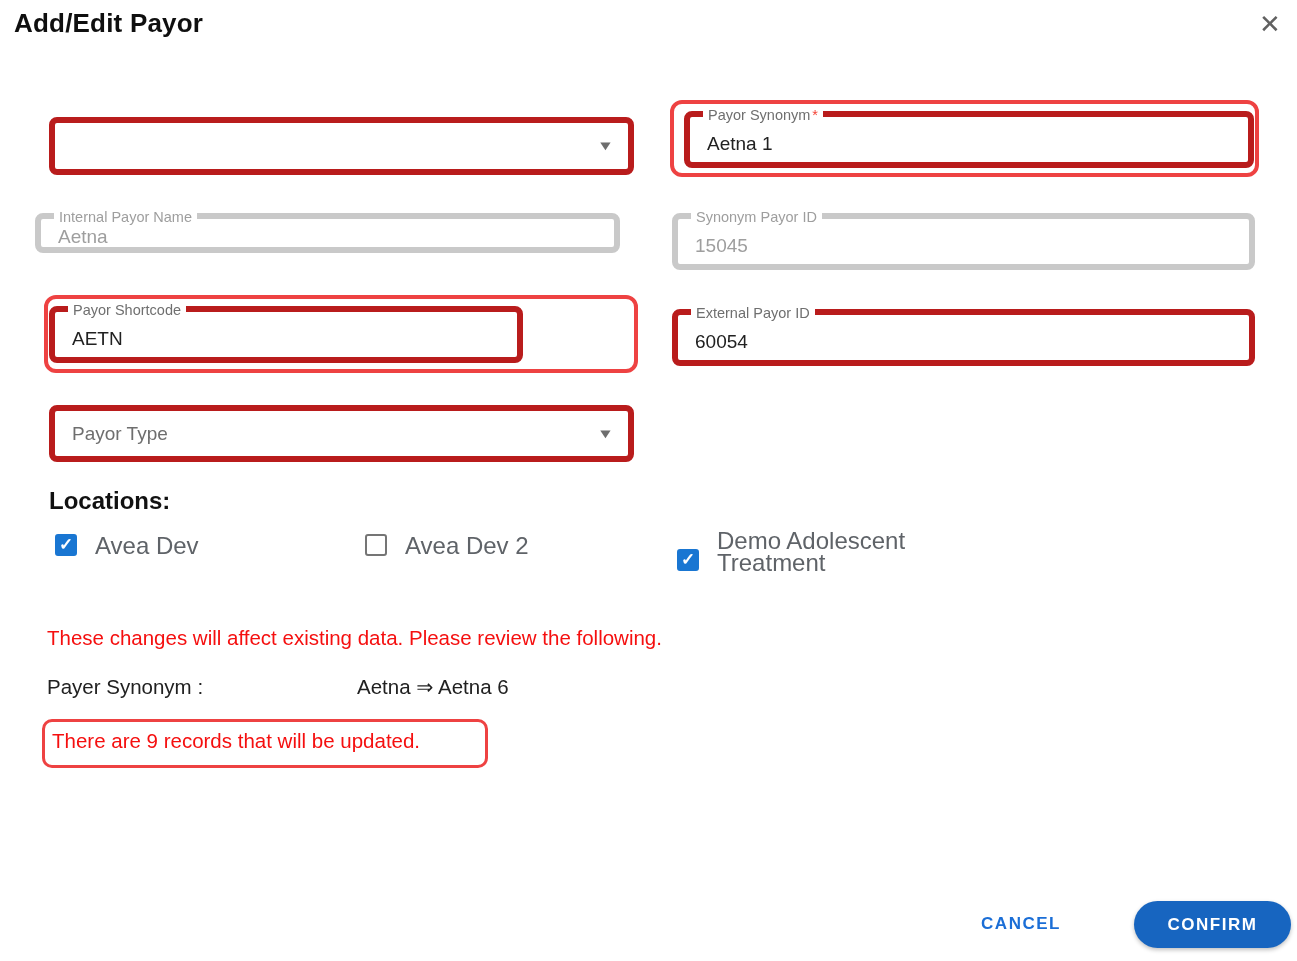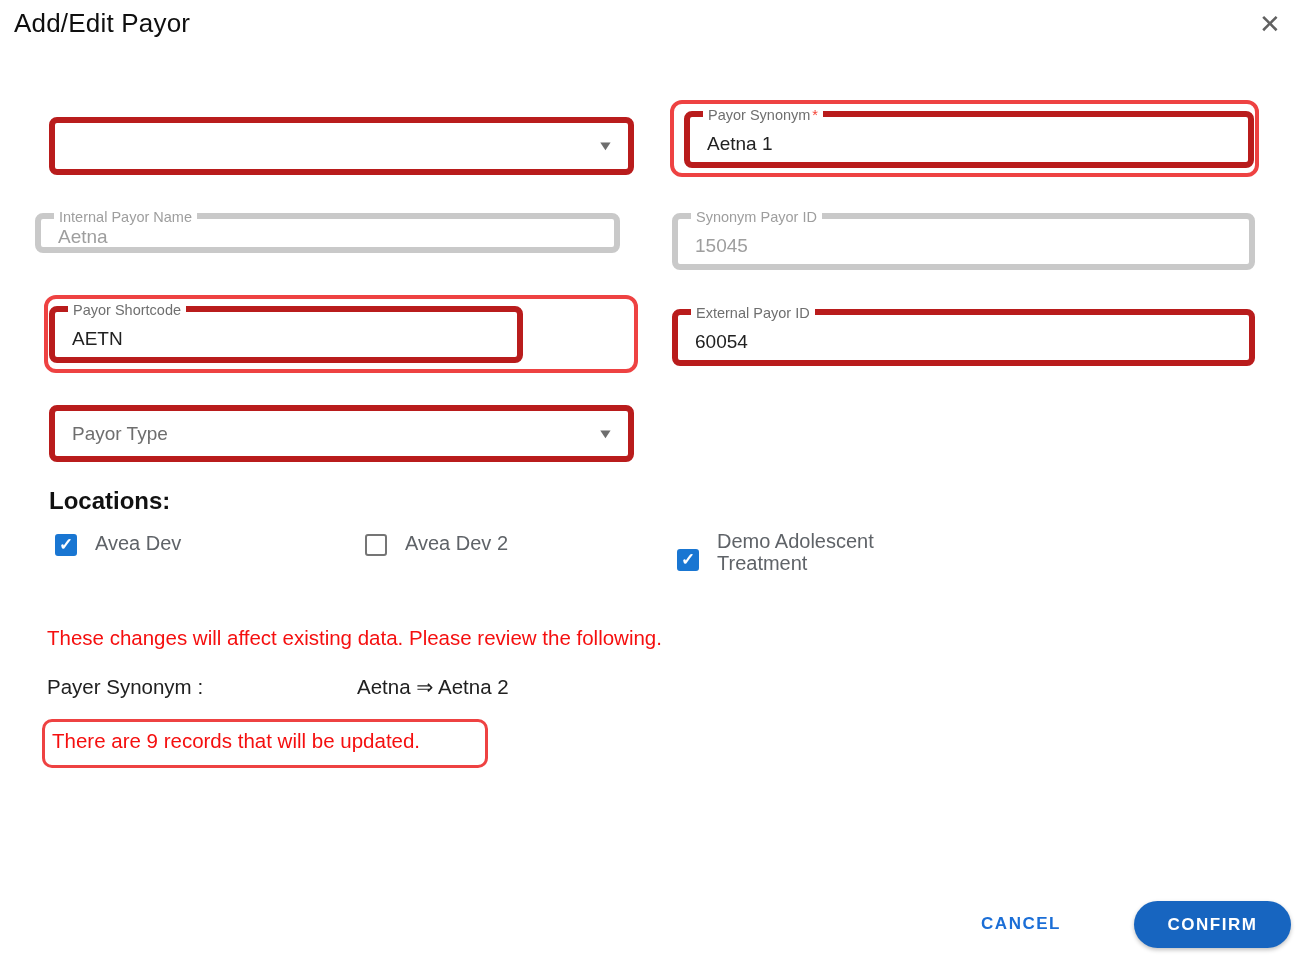--- a/index.html
+++ b/index.html
@@ -8,21 +8,21 @@
 
   .canvas {
     position:relative;
     width:1297px; height:961px;
     background:#ffffff;
     overflow:hidden;
   }
 
   .dialog-title {
     position:absolute; left:14px; top:8px;
-    font-size:26px; font-weight:400; color:#0f0f0f;
+    font-size:26px; font-weight:700; color:#0f0f0f;
     letter-spacing:.2px;
   }
 
   .close-btn {
     position:absolute; left:1252px; top:6px;
     width:36px; height:36px;
     background:none; border:none; cursor:pointer;
     font-size:26px; line-height:36px; color:#616161;
     text-align:center; font-family:"Liberation Sans", sans-serif;
   }
@@ -73,21 +73,21 @@
     border:2px solid #757575; border-radius:3px;
     background:#fff; cursor:pointer;
   }
   .cb.checked { background:#1976d2; border-color:#1976d2; }
   .cb .check-glyph {
     display:none; color:#fff; font-size:17px; font-weight:700;
     line-height:18px; text-align:center; width:100%;
   }
   .cb.checked .check-glyph { display:block; }
   .cb-label {
-    position:absolute; font-size:20px; color:#5f6368; cursor:default;
+    position:absolute; font-size:24px; color:#5f6368; cursor:default;
   }
 
   
   .warning-text {
     position:absolute; left:47px; top:626px;
     font-size:20.5px; color:#f50f0f;
   }
   .change-label {
     position:absolute; left:47px; top:675px;
     font-size:20.5px; color:#212121;
@@ -178,21 +178,21 @@
   </span>
   <span class="cb-label" style="left:405px; top:532px;">Avea Dev 2</span>
 
   <span class="cb checked" style="left:677px; top:549px;">
     <span class="check-glyph">✓</span>
   </span>
   <span class="cb-label" style="left:717px; top:530px; width:200px; line-height:22px;">Demo Adolescent Treatment</span>
 
   <div class="warning-text">These changes will affect existing data. Please review the following.</div>
   <div class="change-label">Payer Synonym :</div>
-  <div class="change-value">Aetna ⇒ Aetna 2</div>
+  <div class="change-value">Aetna ⇒ Aetna 6</div>
   <div class="records-text">There are 9 records that will be updated.</div>
 
   <div class="annotation" style="left:670px; top:100px; width:589px; height:77px;"></div>
   <div class="annotation" style="left:44px; top:295px; width:594px; height:78px;"></div>
   <div class="annotation" style="left:42px; top:719px; width:446px; height:49px; border-radius:10px; border-width:3.5px;"></div>
 
   <button class="cancel-btn">CANCEL</button>
   <button class="confirm-btn">CONFIRM</button>
 
 </div>

